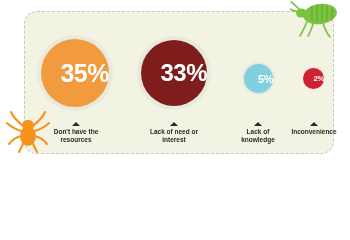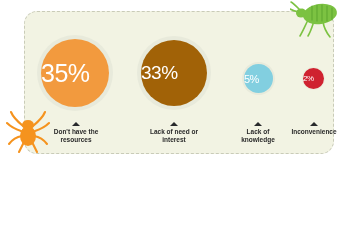--- a/index.html
+++ b/index.html
@@ -25,40 +25,40 @@
     box-sizing: border-box;
     background: #f2f3e3;
     border: 1px dashed #c9cbb8;
     border-radius: 13px;
   }
   .bubble {
     position: absolute;
     border-radius: 50%;
     display: flex;
     align-items: center;
-    justify-content: flex-start;
+    justify-content: flex-end;
     color: #ffffff;
-    font-weight: normal;
+    font-weight: bold;
     letter-spacing: -0.5px;
     box-sizing: border-box;
   }
   .bubble-ring {
     position: absolute;
     border-radius: 50%;
     box-sizing: border-box;
   }
 
   
   #ring-1 { left: 37px; top: 35px;  width: 76px; height: 76px; background: #e8eadb; }
   #bubble-1 { left: 41px; top: 39px; width: 68px; height: 68px; background: #f29a3e;
               font-size: 25px; }
   
   #ring-2 { left: 137px; top: 36px; width: 74px; height: 74px; background: #e8eadb; }
-  #bubble-2 { left: 141px; top: 40px; width: 66px; height: 66px; background: #a16207;
-              font-size: 19px; }
+  #bubble-2 { left: 141px; top: 40px; width: 66px; height: 66px; background: #7f1d1d;
+              font-size: 24px; }
   
   #ring-3 { left: 242px; top: 62px; width: 33px; height: 33px; background: #e8eadb; }
   #bubble-3 { left: 244px; top: 64px; width: 29px; height: 29px; background: #82cfe0;
               font-size: 11px; }
   
   #ring-4 { left: 302px; top: 67px; width: 23px; height: 23px; background: #eceddd; }
   #bubble-4 { left: 303px; top: 68px; width: 21px; height: 21px; background: #cf2230;
               font-size: 8px; }
 
   

